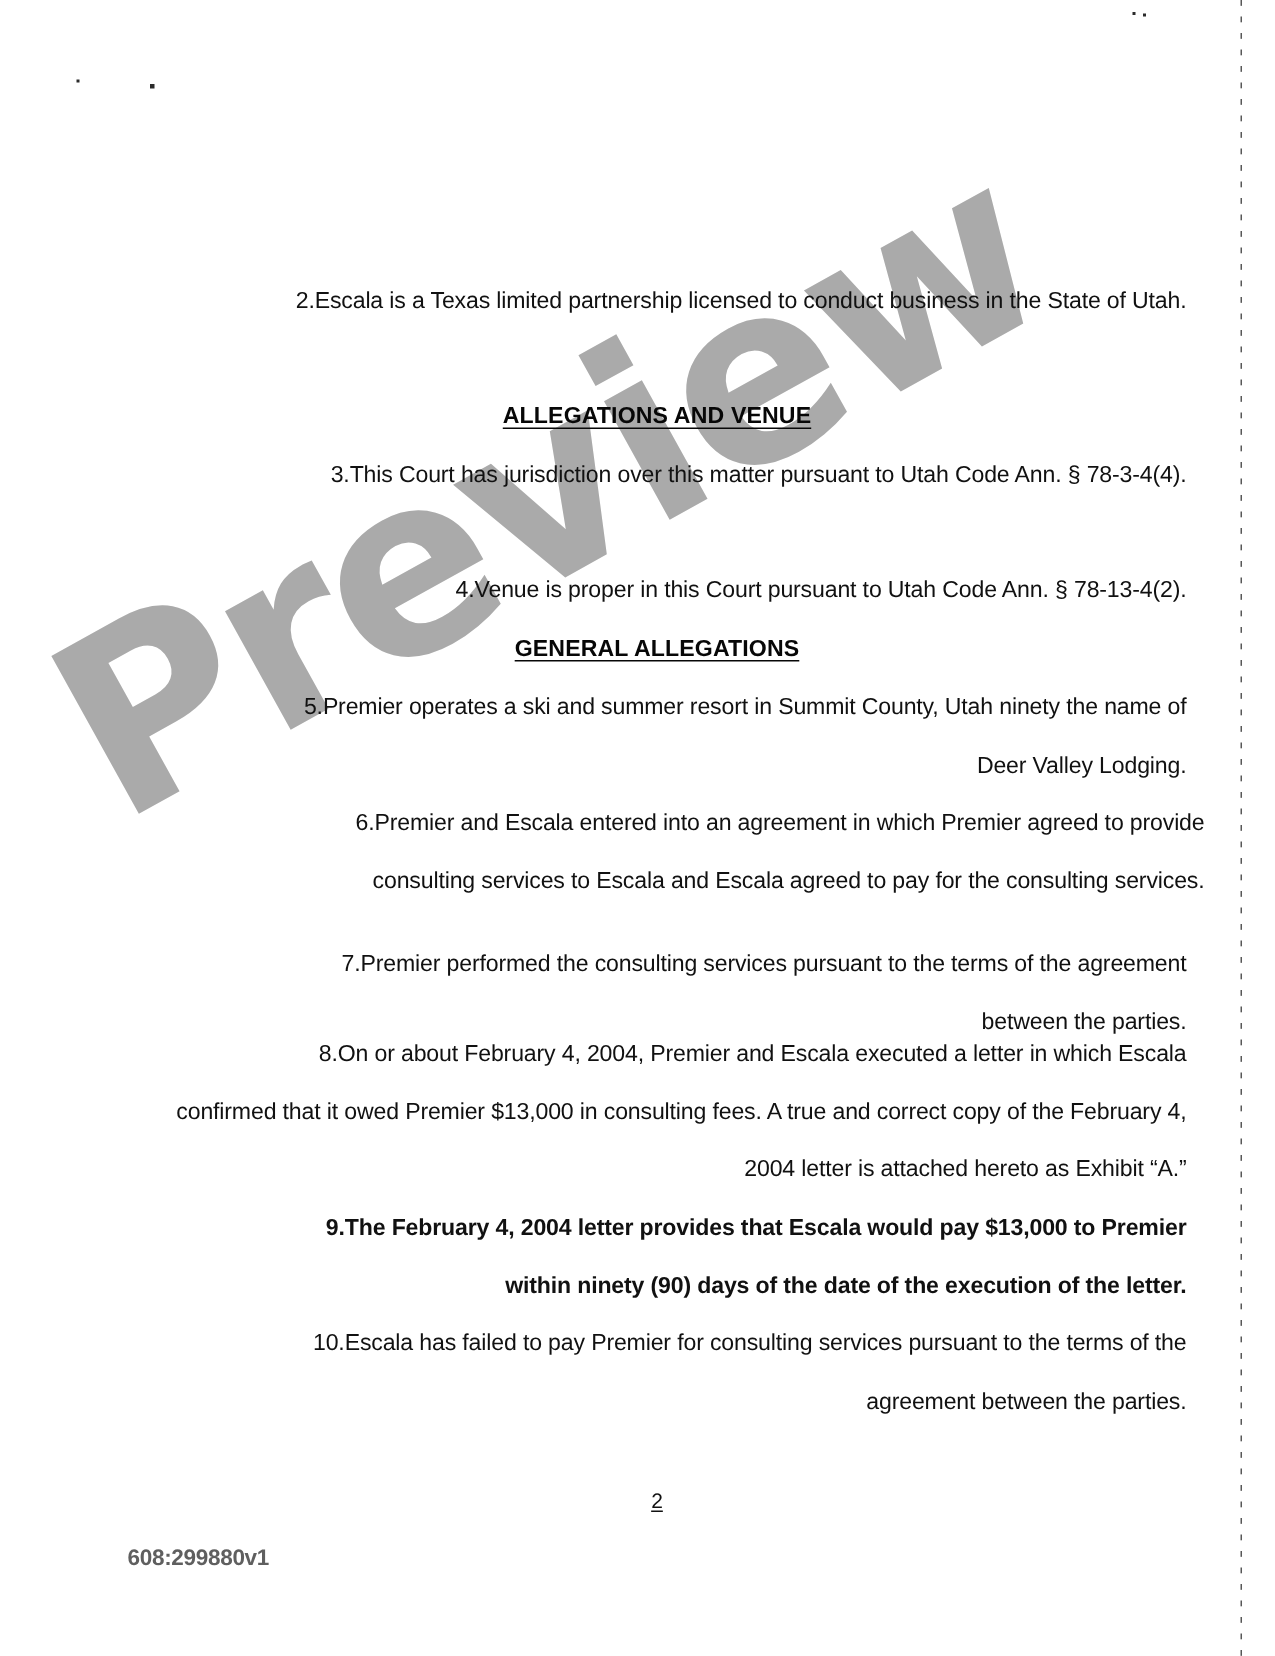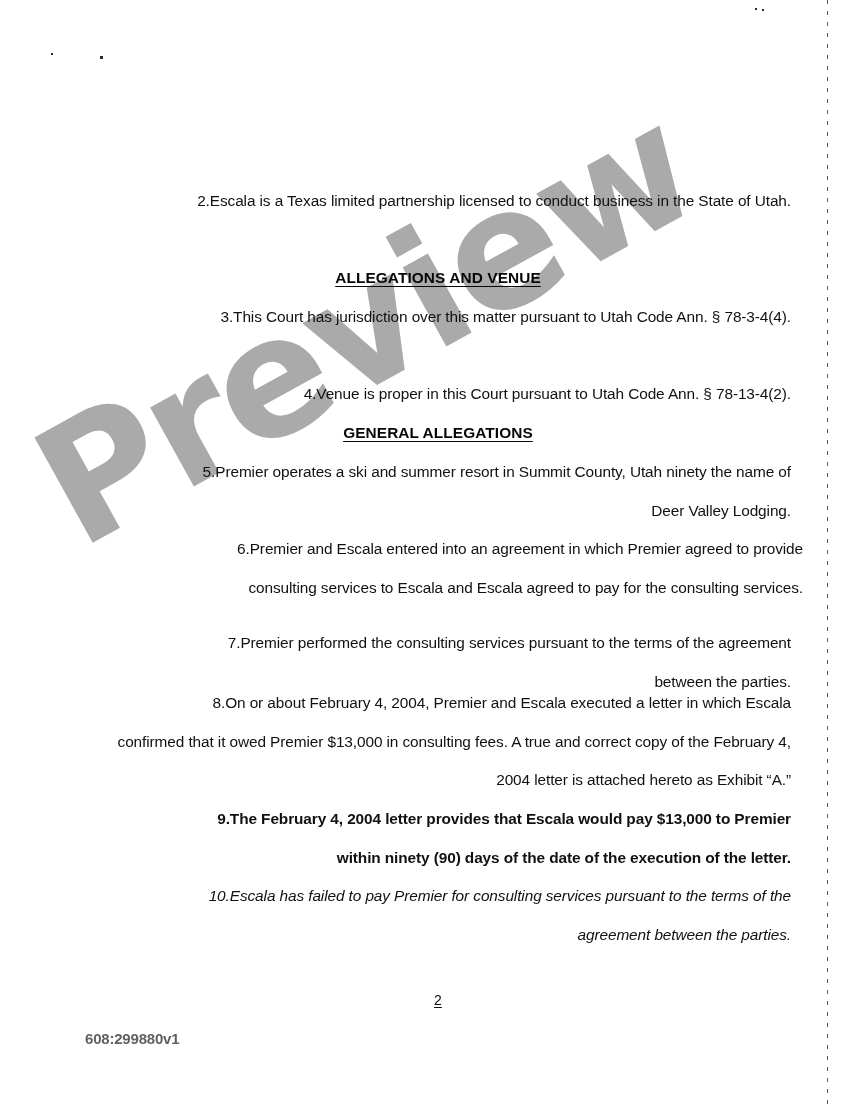--- a/index.html
+++ b/index.html
@@ -148,21 +148,21 @@
         <div class="para" style="position: absolute; left: 0px; top: 182px; width: 706px;"><span class="num">2.</span><span>Escala is a Texas limited partnership licensed to conduct business in the State of Utah.</span></div>
         <div class="heading" style="position: absolute; left: 0px; top: 259px; width: 706px;"><span>ALLEGATIONS AND VENUE</span></div>
         <div class="para" style="position: absolute; left: 0px; top: 298px; width: 706px;"><span class="num">3.</span><span>This Court has jurisdiction over this matter pursuant to Utah Code Ann. § 78-3-4(4).</span></div>
         <div class="para" style="position: absolute; left: 0px; top: 375px; width: 706px;"><span class="num">4.</span><span>Venue is proper in this Court pursuant to Utah Code Ann. § 78-13-4(2).</span></div>
         <div class="heading" style="position: absolute; left: 0px; top: 414px; width: 706px;"><span>GENERAL ALLEGATIONS</span></div>
         <div class="para" style="position: absolute; left: 0px; top: 453px; width: 706px;"><span class="num">5.</span><span>Premier operates a ski and summer resort in Summit County, Utah ninety the name of Deer Valley Lodging.</span></div>
         <div class="para" style="position: absolute; left: 12px; top: 530px; width: 706px;"><span class="num">6.</span><span>Premier and Escala entered into an agreement in which Premier agreed to provide consulting services to Escala and Escala agreed to pay for the consulting services.</span></div>
         <div class="para" style="position: absolute; left: 0px; top: 624px; width: 706px;"><span class="num">7.</span><span>Premier performed the consulting services pursuant to the terms of the agreement between the parties.</span></div>
         <div class="para" style="position: absolute; left: 0px; top: 684px; width: 706px;"><span class="num">8.</span><span>On or about February 4, 2004, Premier and Escala executed a letter in which Escala confirmed that it owed Premier $13,000 in consulting fees.  A true and correct copy of the February 4, 2004 letter is attached hereto as Exhibit “A.”</span></div>
         <div class="para" style="position: absolute; left: 0px; top: 800px; width: 706px; font-weight: bold;"><span class="num">9.</span><span>The February 4, 2004 letter provides that Escala would pay $13,000 to Premier within ninety (90) days of the date of the execution of the letter.</span></div>
-        <div class="para" style="position: absolute; left: 0px; top: 877px; width: 706px; font-style: italic;"><span class="num">10.</span><span>Escala has failed to pay Premier for consulting services pursuant to the terms of the agreement between the parties.</span></div>
+        <div class="para" style="position: absolute; left: 0px; top: 877px; width: 706px;"><span class="num">10.</span><span>Escala has failed to pay Premier for consulting services pursuant to the terms of the agreement between the parties.</span></div>
       </div>
 
     <div id="page-number">
       <span>2</span>
     </div>
   </div>
 
   <div id="doc-id">608:299880v1</div>
 
 </div>

